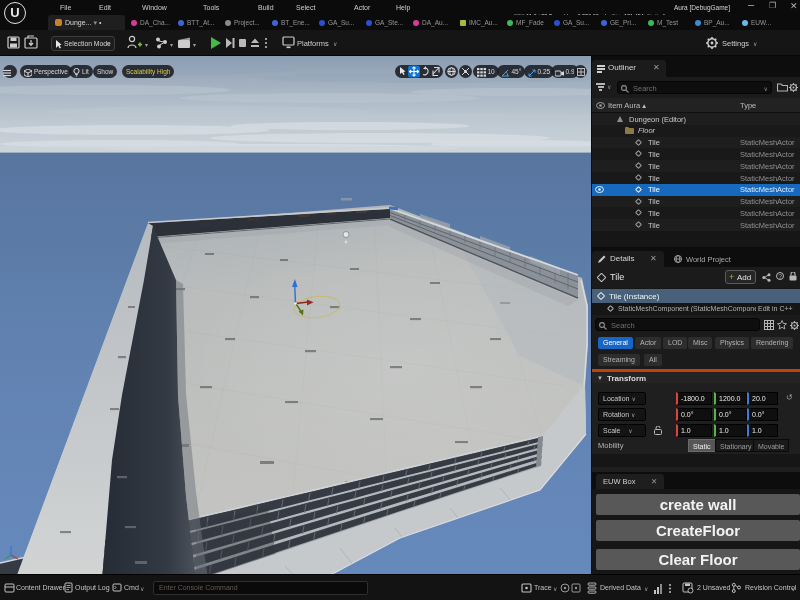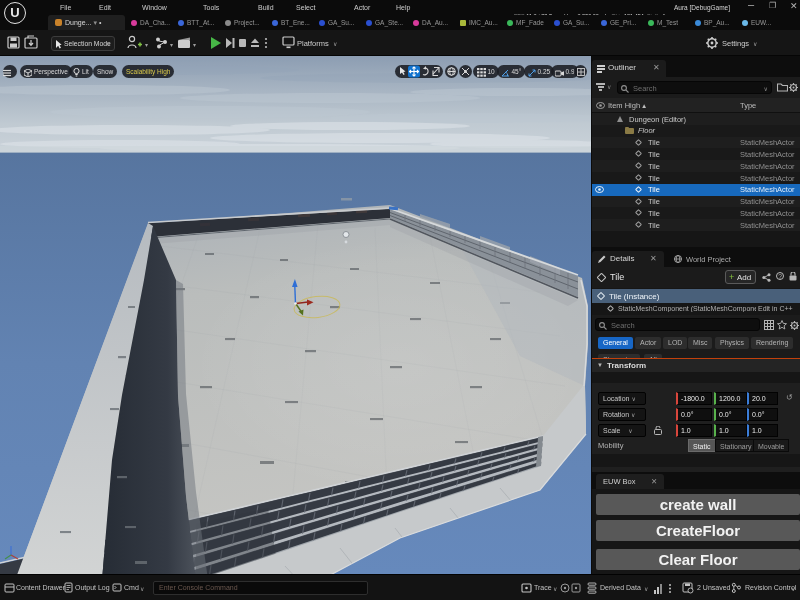--- a/index.html
+++ b/index.html
@@ -643,21 +643,21 @@
             <line x1="1.3" y1="7.7" x2="2.4" y2="6.6"></line>
             <line x1="6.6" y1="2.4" x2="7.7" y2="1.3"></line>
           </g>
         </svg>
     </div>
     <div class="row" style="top:42px;height:15px;background:#222222;border-bottom:1px solid #101010;">
       <svg width="9" height="7" style="position:absolute;left:4px;top:4px;">
           <ellipse cx="4.5" cy="3.5" rx="4" ry="3" fill="none" stroke="#9f9f9f" stroke-width="1"></ellipse>
           <circle cx="4.5" cy="3.5" r="1.3" fill="#9f9f9f"></circle>
         </svg>
-      <span style="position:absolute;left:16px;top:3px;color:#bdbdbd;font-size:7.5px;">Item High ▴</span>
+      <span style="position:absolute;left:16px;top:3px;color:#bdbdbd;font-size:7.5px;">Item Aura ▴</span>
       <span style="position:absolute;left:148px;top:3px;color:#bdbdbd;font-size:7.5px;">Type</span>
     </div>
 
     <div style="position:absolute;left:201px;top:57px;width:3px;height:118px;background:#101010;"></div>
     <div style="position:absolute;left:201px;top:60px;width:3px;height:62px;background:#3d3d3d;border-radius:2px;"></div>
     <div style="position:absolute;left:0;top:57px;width:208px;height:118px;overflow:hidden;">
         <div class="trow" style="top:0.0px;background:#1e1e1e;">
           <span style="position:absolute;left:25px;top:2.5px;width:0;height:0;border-left:3.5px solid transparent;border-right:3.5px solid transparent;border-bottom:6px solid #8f8f8f;"></span>
           <span class="tl" style="left:37px;">Dungeon (Editor)</span>
         </div>
@@ -798,21 +798,21 @@
       <span class="fbtn" style="left:71px;">LOD</span>
       <span class="fbtn" style="left:96px;">Misc</span>
       <span class="fbtn" style="left:123px;">Physics</span>
       <span class="fbtn" style="left:159px;">Rendering</span>
     </div>
     <div class="row" style="top:296px;height:17px;background:#1b1b1b;">
       <span class="fbtn" style="left:6px;">Streaming</span>
       <span class="fbtn" style="left:52px;">All</span>
     </div>
 
-    <div class="row" style="top:302px;height:14px;background:#242424;border-top:1px solid #c2410c;">
+    <div class="row" style="top:313px;height:14px;background:#242424;border-top:3px solid #c2410c;">
       <span style="position:absolute;left:5px;top:3px;color:#b5b5b5;font-size:6px;">▼</span>
       <span style="position:absolute;left:15px;top:2px;color:#dadada;font-size:8px;font-weight:bold;">Transform</span>
     </div>
     <div class="row" style="top:327px;height:71px;background:#1f1f1f;">
 
       <span class="dropb" style="left:6px;top:9px;">Location <span class="caret">∨</span></span>
       <span class="nfield" style="left:84px;top:9px;width:36px;border-left:2px solid #d9463c;">-1800.0</span>
       <span class="nfield" style="left:122px;top:9px;width:33px;border-left:2px solid #58b14c;">1200.0</span>
       <span class="nfield" style="left:155px;top:9px;width:31px;border-left:2px solid #3b7dd8;">20.0</span>
       <span style="position:absolute;left:194px;top:10px;color:#9d9d9d;font-size:8px;">↺</span>

